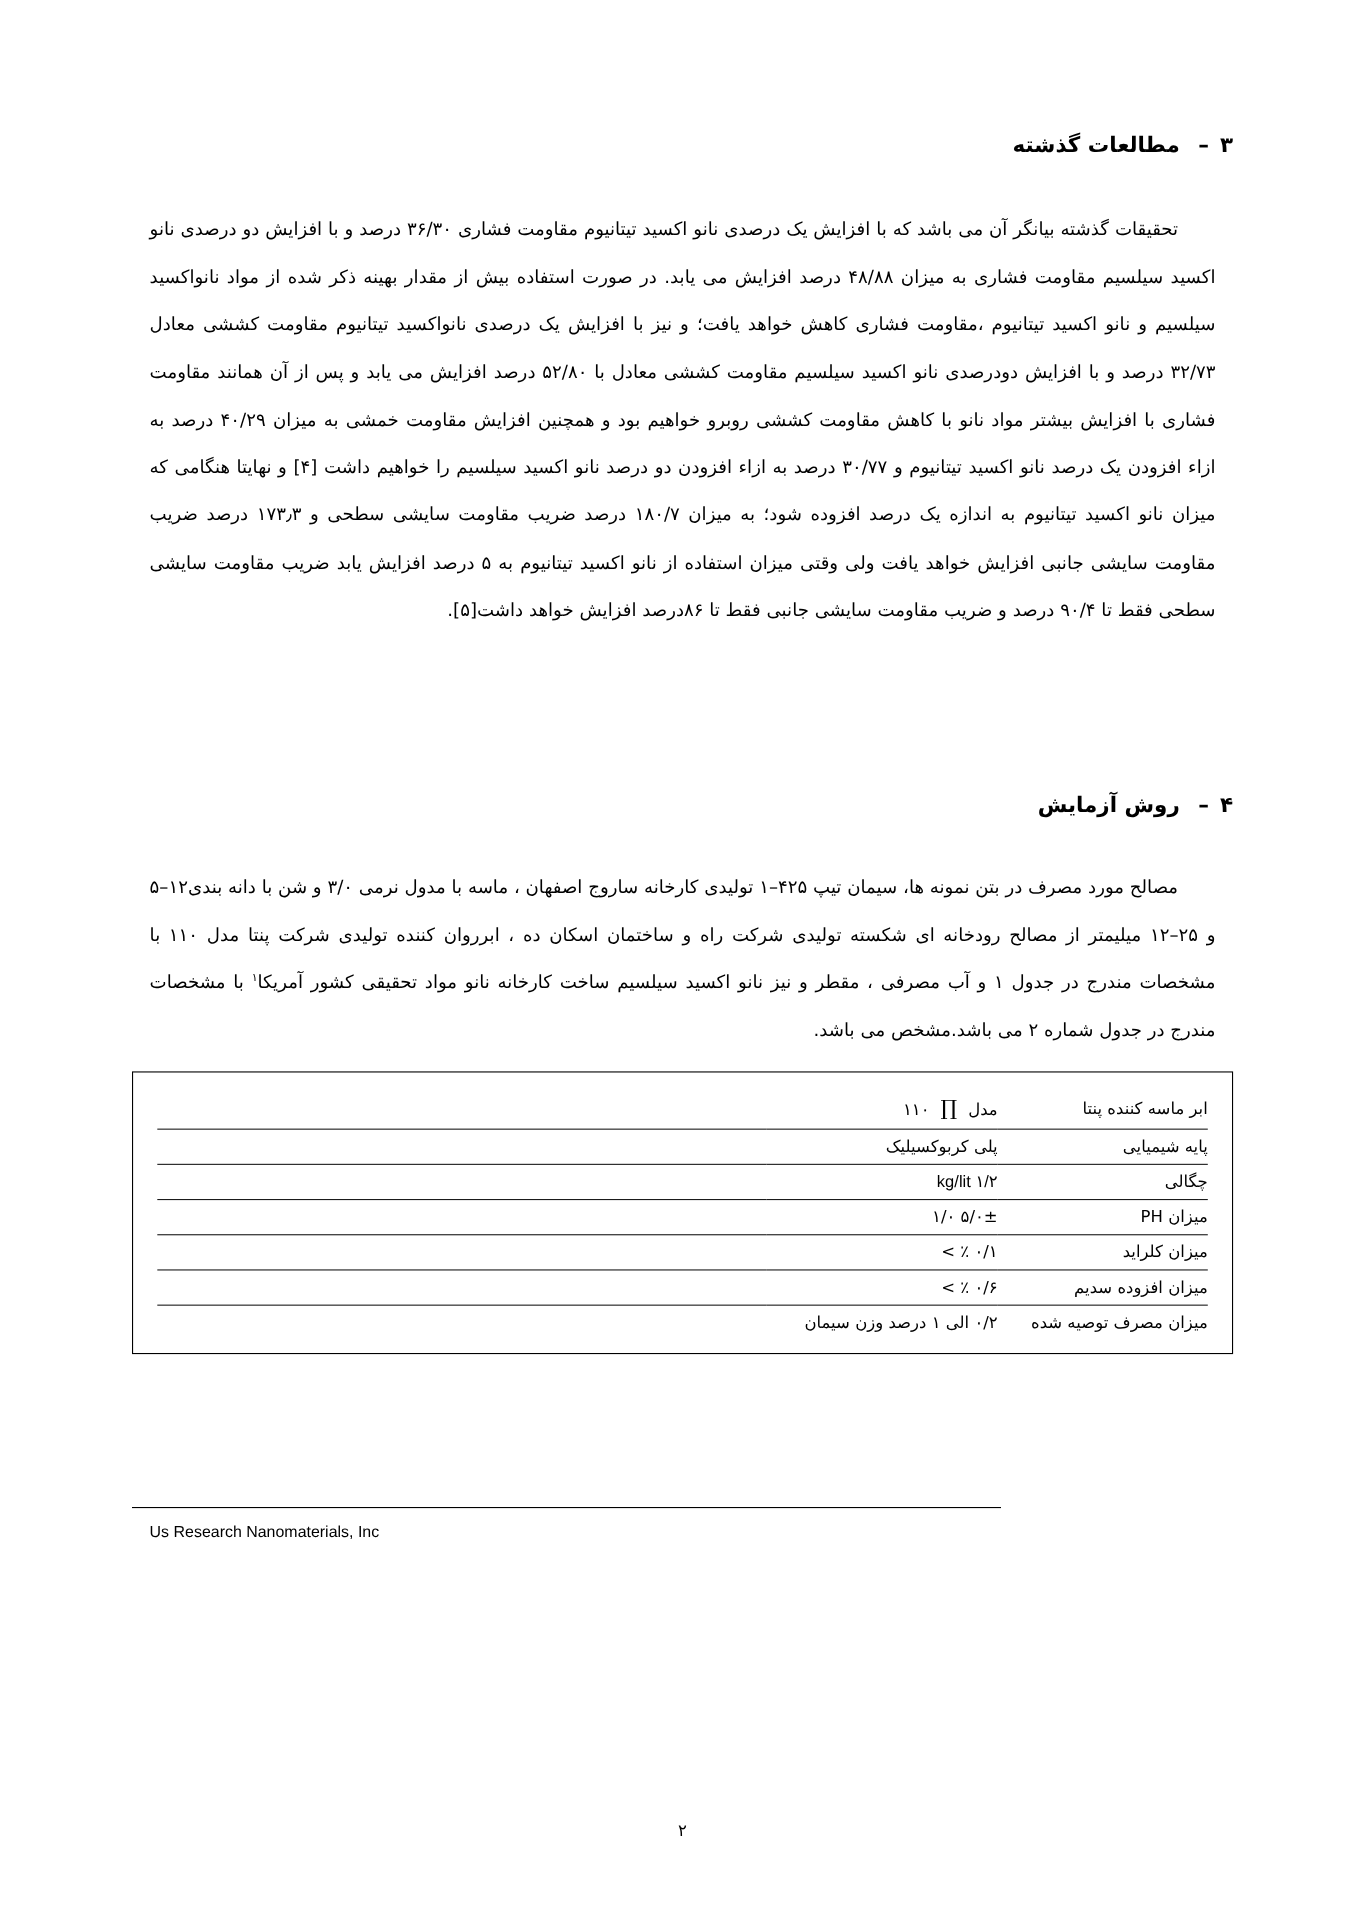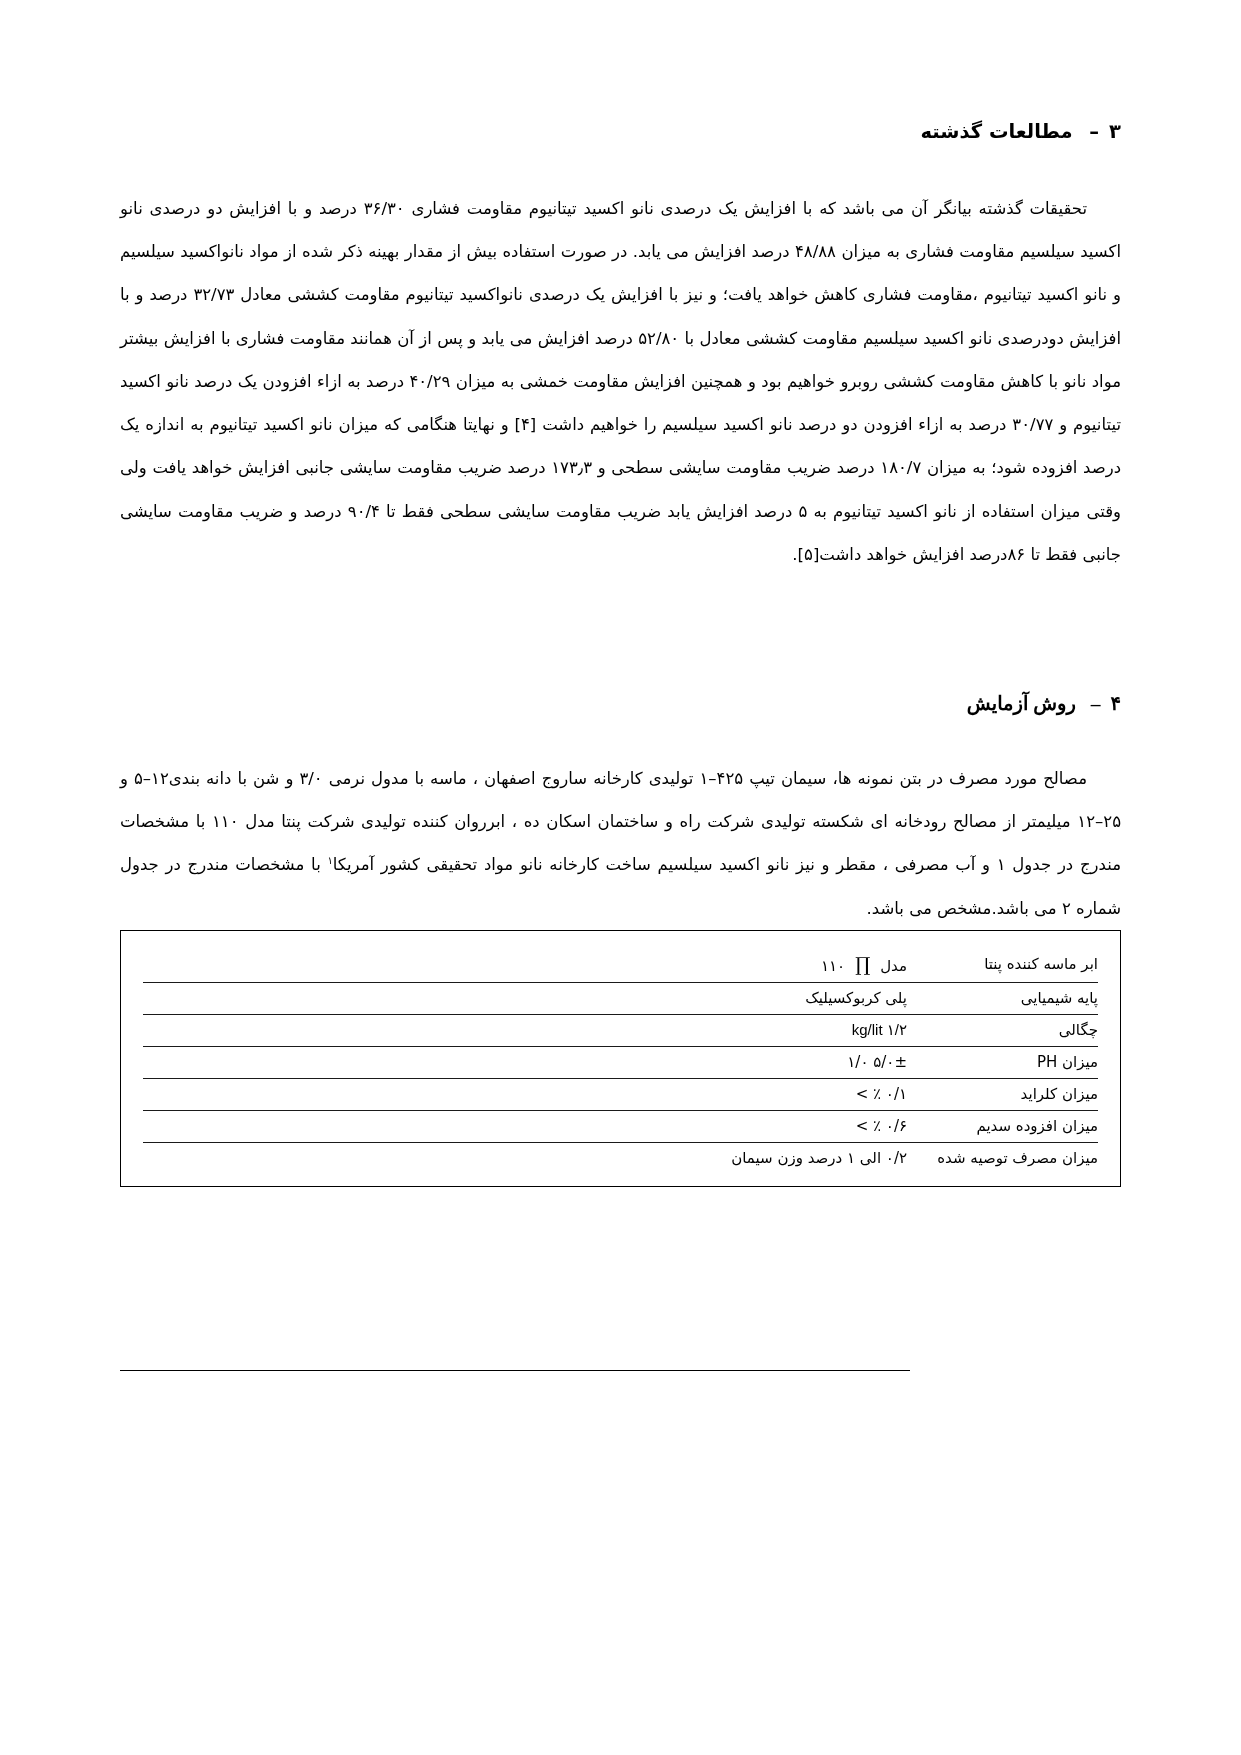--- a/index.html
+++ b/index.html
@@ -3,21 +3,21 @@
 <meta charset="utf-8">
 <style>
   html, body {
     margin: 0;
     padding: 0;
     background: #ffffff;
   }
   .page {
     position: relative;
     width: 1241px;
-    height: 1371px;
+    height: 1755px;
     background: #ffffff;
     margin: 0 auto;
     font-family: "DejaVu Sans", "Liberation Sans", sans-serif;
     color: #000000;
     overflow: hidden;
   }
   .content {
     position: absolute;
     top: 120px;
     right: 120px;
@@ -28,31 +28,31 @@
   .heading {
     direction: rtl;
     text-align: right;
     font-weight: bold;
     font-size: 19.5px;
     letter-spacing: 0.2px;
     margin: 0;
     padding: 0;
   }
   .heading-1 { margin-top: 0px; }
-  .heading-2 { margin-top: 4px; font-family: Liberation Serif, serif; }
+  .heading-2 { margin-top: 16px; }
   .heading .num { margin-left: 10px; }
 
   
   .para {
     direction: rtl;
     text-align: justify;
     text-align-last: right;
     font-size: 16.5px;
     line-height: 2.62;
-    margin: 0;
+    margin: 16px;
     text-indent: 34px;
   }
   .para-gap-top-1 { margin-top: 44px; }
   .para-gap-top-2 { margin-top: 42px; }
   .spacer-heading-2 { height: 112px; }
   .sup-note {
     font-size: 10px;
     vertical-align: super;
   }
 

